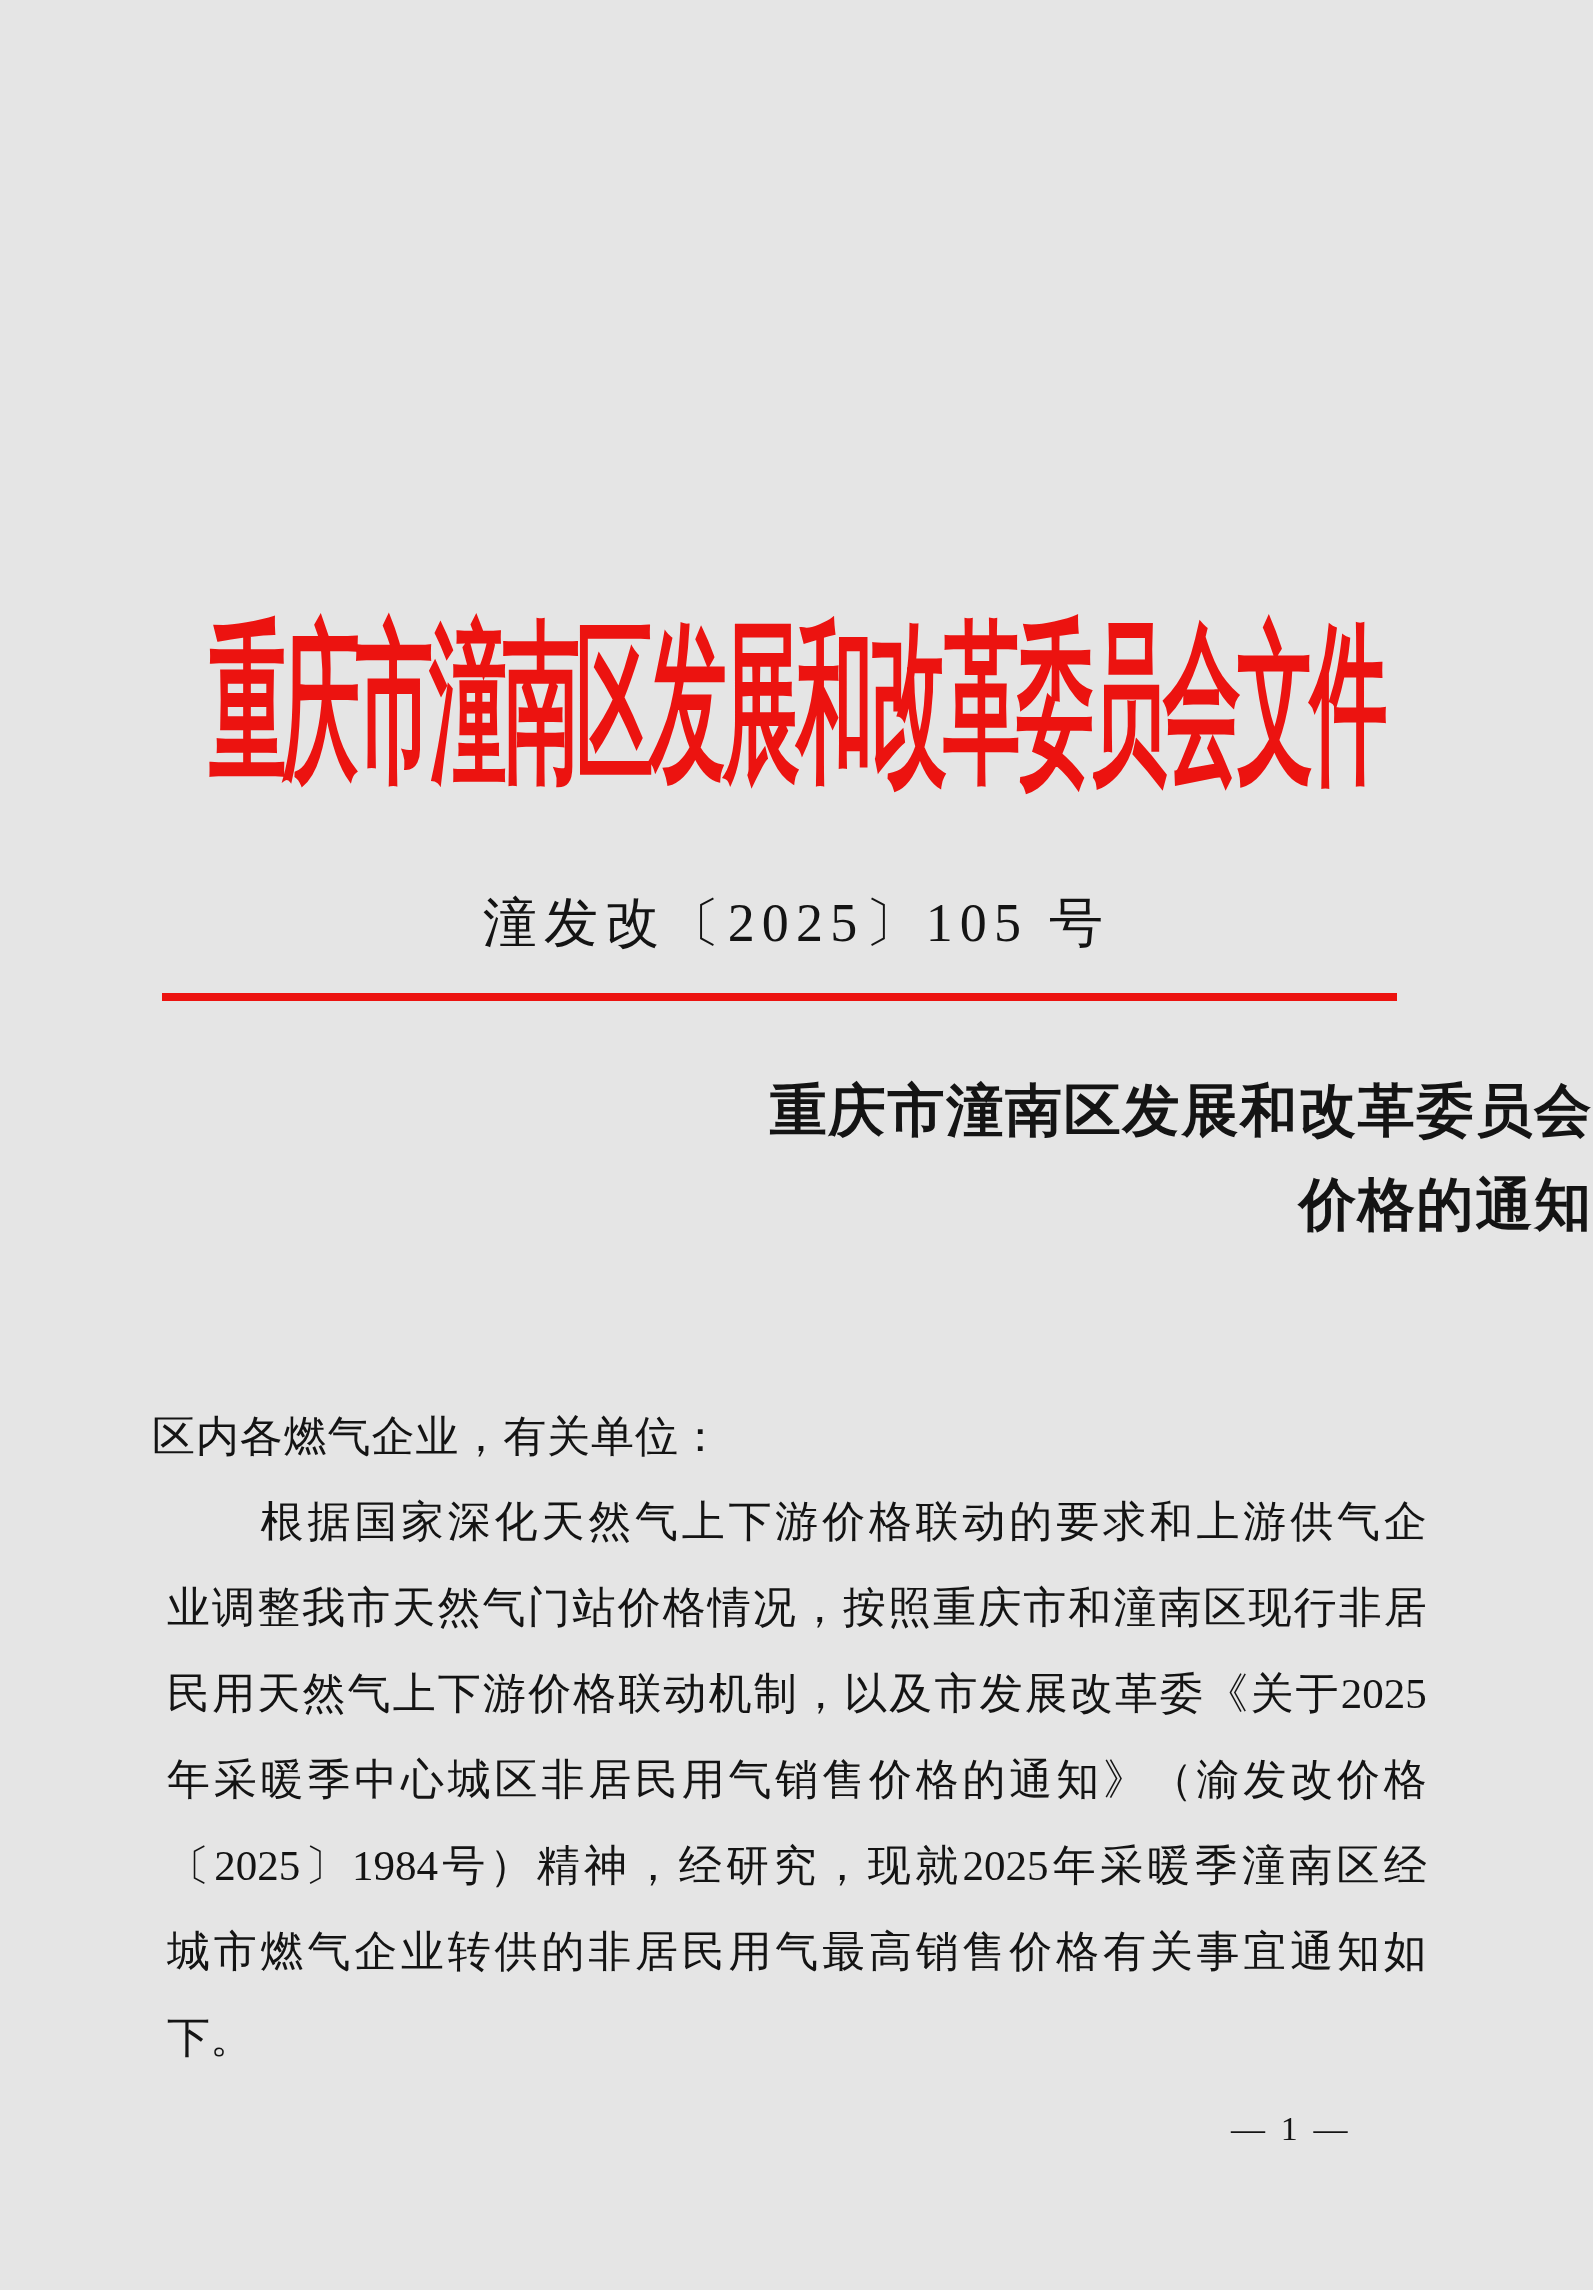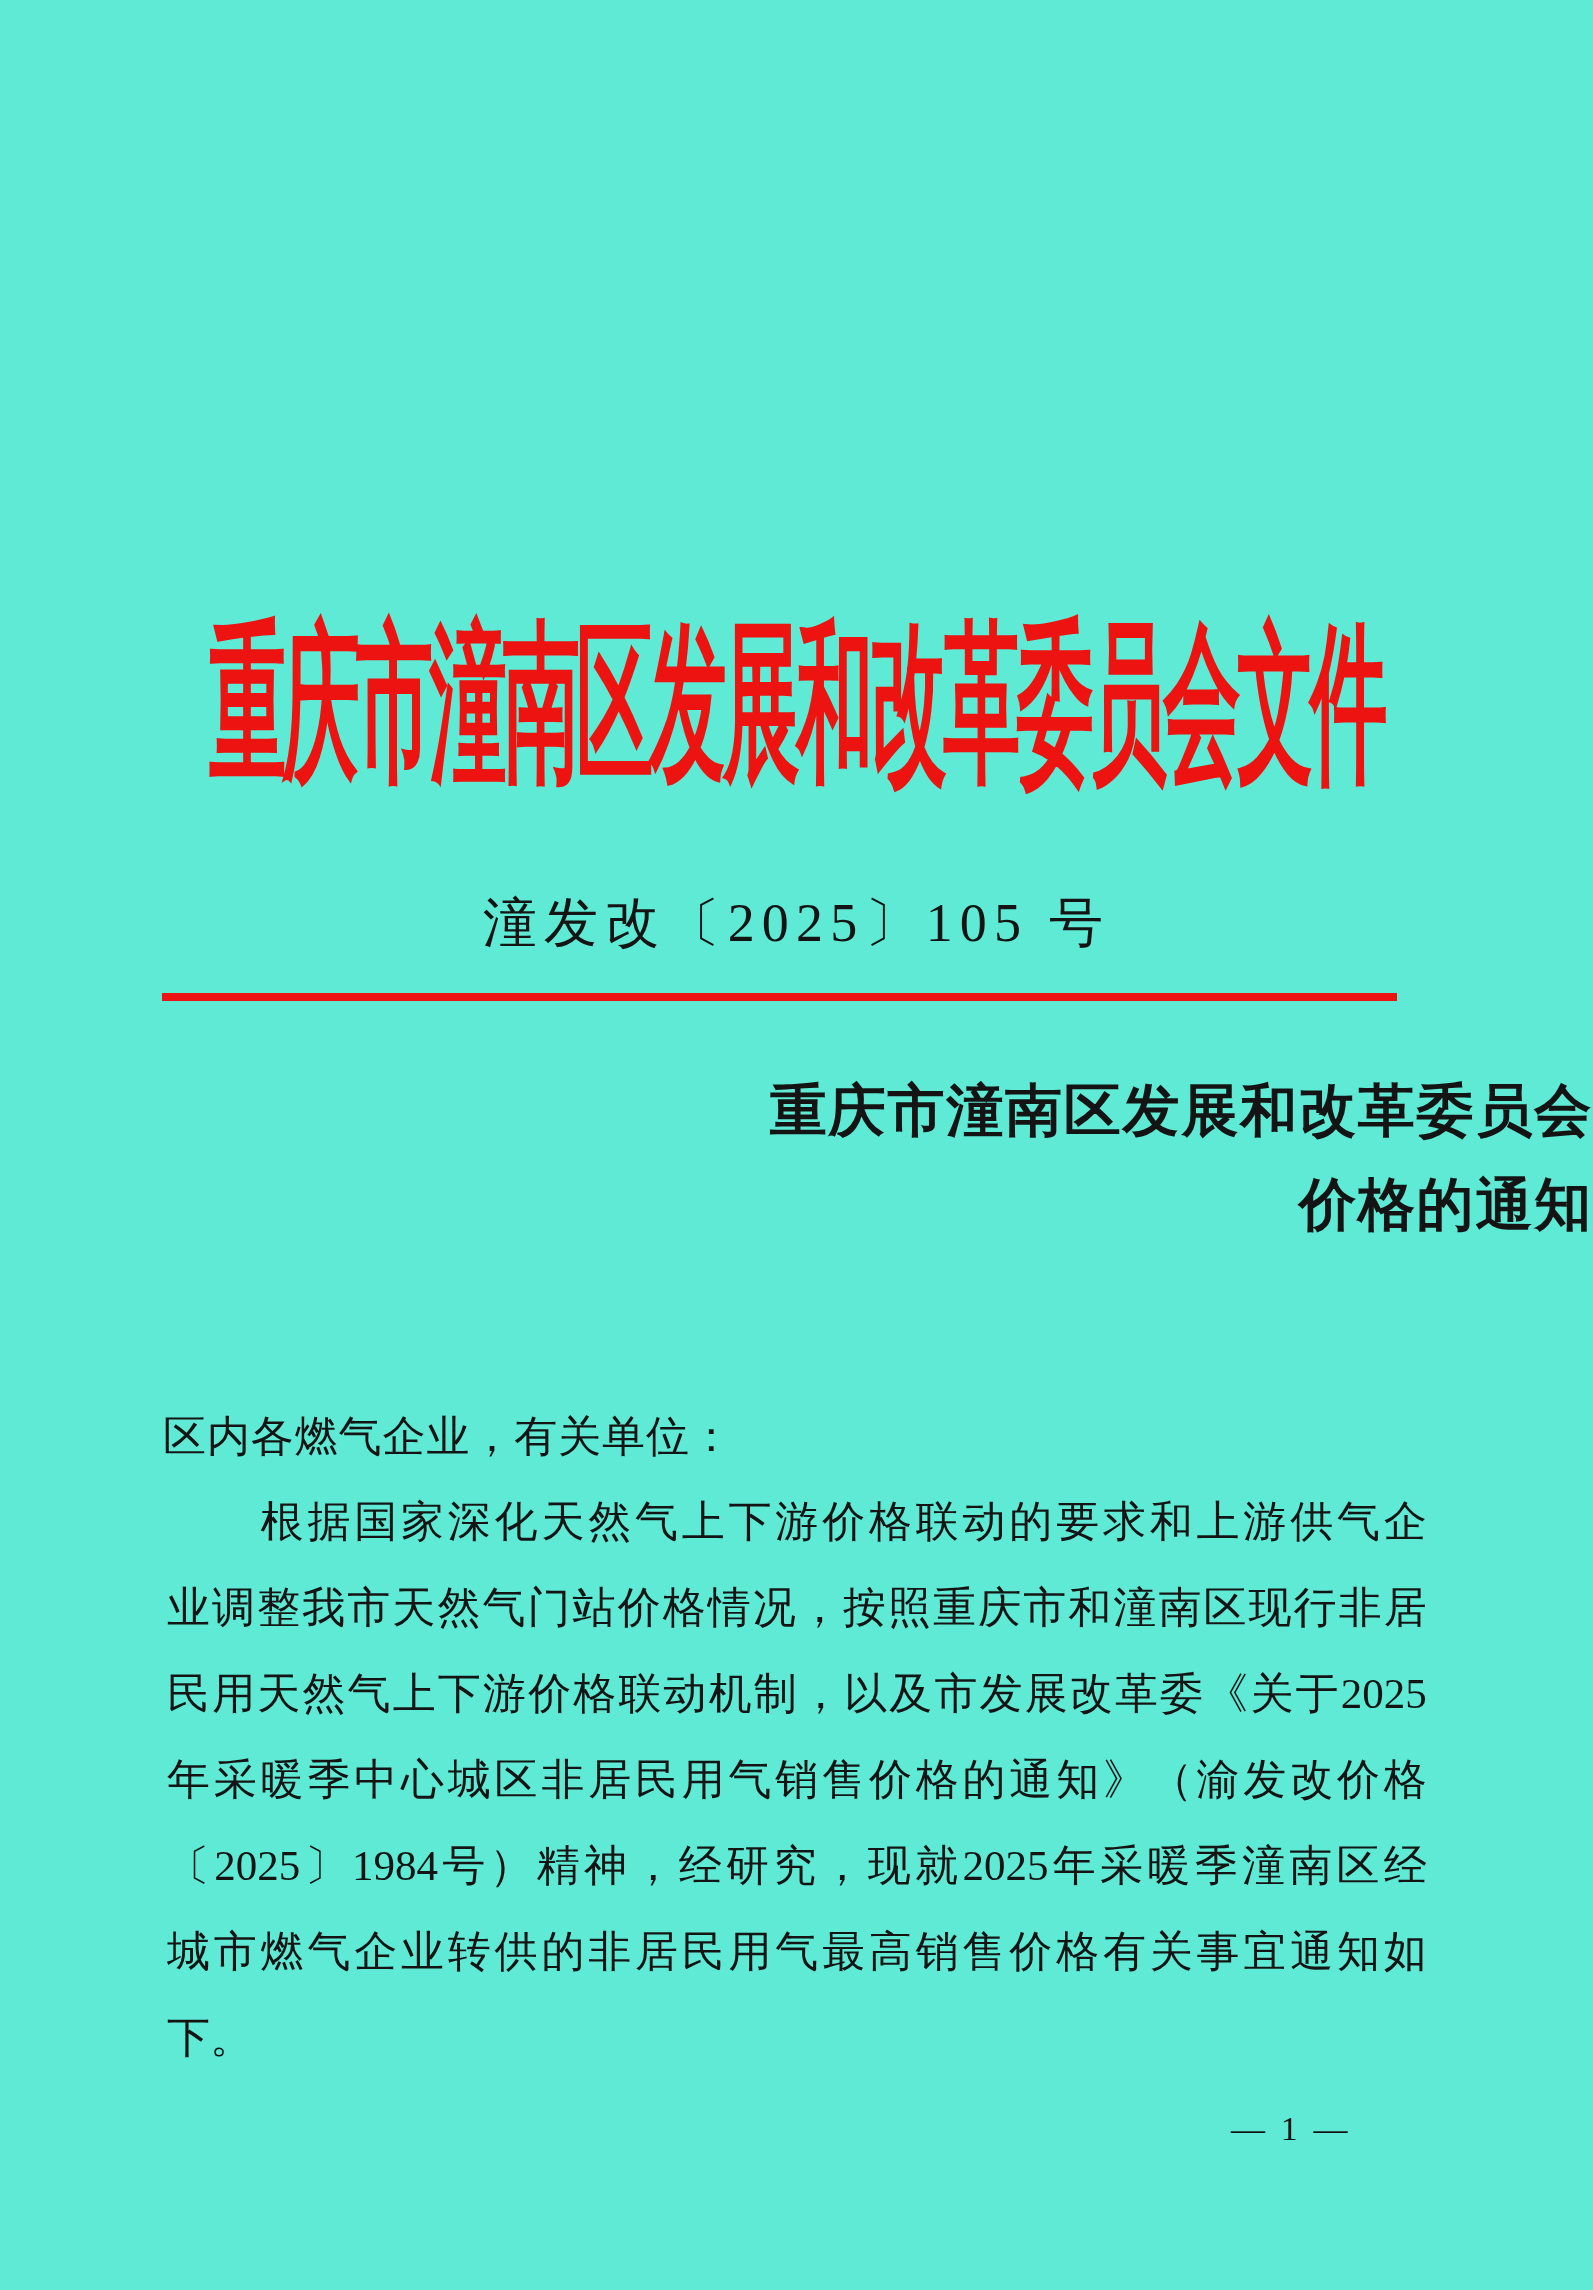--- a/index.html
+++ b/index.html
@@ -4,21 +4,21 @@
 <style>
   html, body {
     margin: 0;
     padding: 0;
     background: #ffffff;
   }
   .page {
     position: relative;
     width: 1593px;
     height: 2291px;
-    background: #5eead4;
+    background: #e5e5e5;
     overflow: hidden;
     font-family: "Liberation Serif", "DejaVu Serif", serif;
     color: var(--ink, #121212);
   }
 
   
   .masthead {
     position: absolute;
     top: 619px;
     left: 0;
@@ -74,21 +74,21 @@
   }
   .doc-title .title-line {
     line-height: 94px;
     white-space: nowrap;
   }
 
   
   .salutation {
     position: absolute;
     top: 1415px;
-    left: 163px;
+    left: 152px;
     font-size: 43px;
     line-height: 44px;
     letter-spacing: 0.9px;
     white-space: nowrap;
   }
   .para {
     position: absolute;
     top: 1500px;
     left: 167px;
     width: 1260px;

